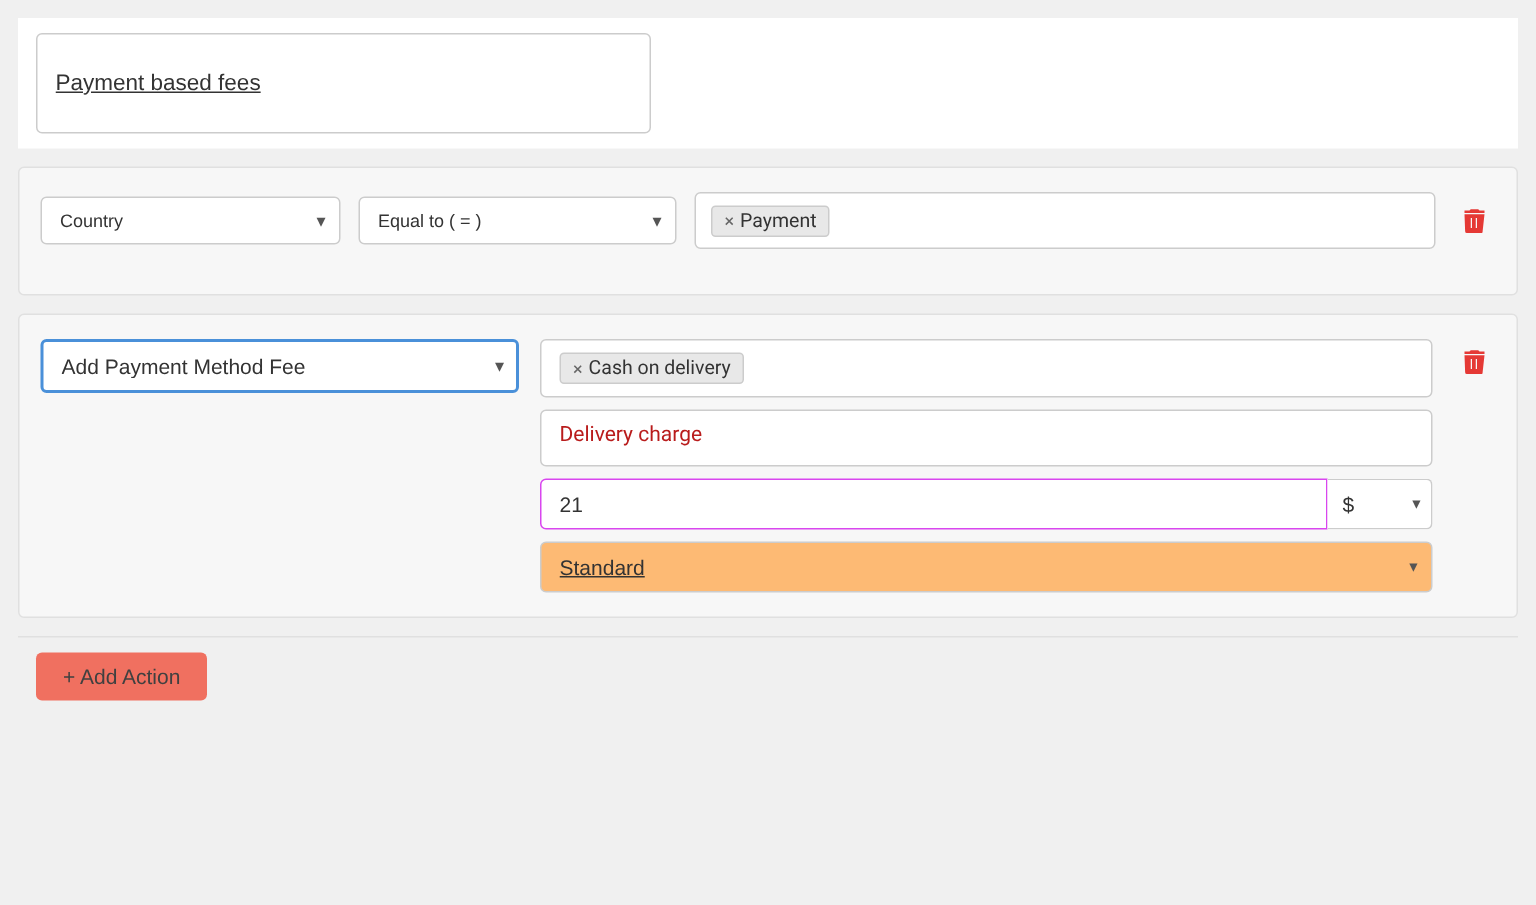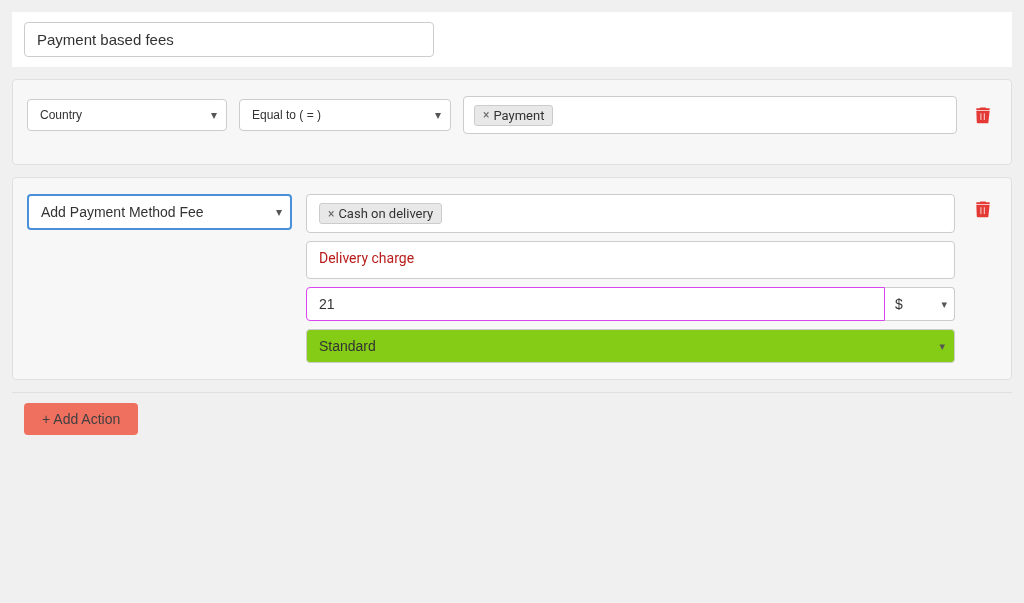--- a/index.html
+++ b/index.html
@@ -22,25 +22,26 @@
     
     .title-section {
       background: #fff;
       padding: 10px 12px;
       margin-bottom: 12px;
     }
 
     .title-input {
       border: 1px solid #ccc;
       border-radius: 4px;
-      padding: 8px 12px;
+      padding: 24px 12px;
       font-size: 15px;
       width: 410px;
       color: #333;
       outline: none;
+      text-decoration: underline;
     }
 
     
     .condition-section {
       background: #f7f7f7;
       border: 1px solid #e0e0e0;
       border-radius: 4px;
       padding: 16px 14px;
       margin-bottom: 12px;
       position: relative;
@@ -161,21 +162,21 @@
       display: flex;
       align-items: flex-start;
       gap: 14px;
     }
 
     .action-select-wrapper {
       position: relative;
     }
 
     .select-action {
-      width: 265px;
+      width: 319px;
       border: 2px solid #4a90d9;
       border-radius: 4px;
       padding: 8px 36px 8px 12px;
       font-size: 14px;
       background: #fff;
       color: #333;
       cursor: pointer;
       appearance: none;
       -webkit-appearance: none;
       outline: none;
@@ -248,26 +249,27 @@
     .standard-select-wrapper {
       position: relative;
     }
 
     .standard-select {
       width: 100%;
       border: 1px solid #ccc;
       border-radius: 4px;
       padding: 8px 36px 8px 12px;
       font-size: 14px;
-      background: #84cc16;
+      background: #fdba74;
       color: #333;
       cursor: pointer;
       appearance: none;
       -webkit-appearance: none;
       outline: none;
+      text-decoration: underline;
     }
 
     .standard-arrow {
       position: absolute;
       right: 10px;
       top: 50%;
       transform: translateY(-50%);
       pointer-events: none;
       font-size: 11px;
       color: #555;

